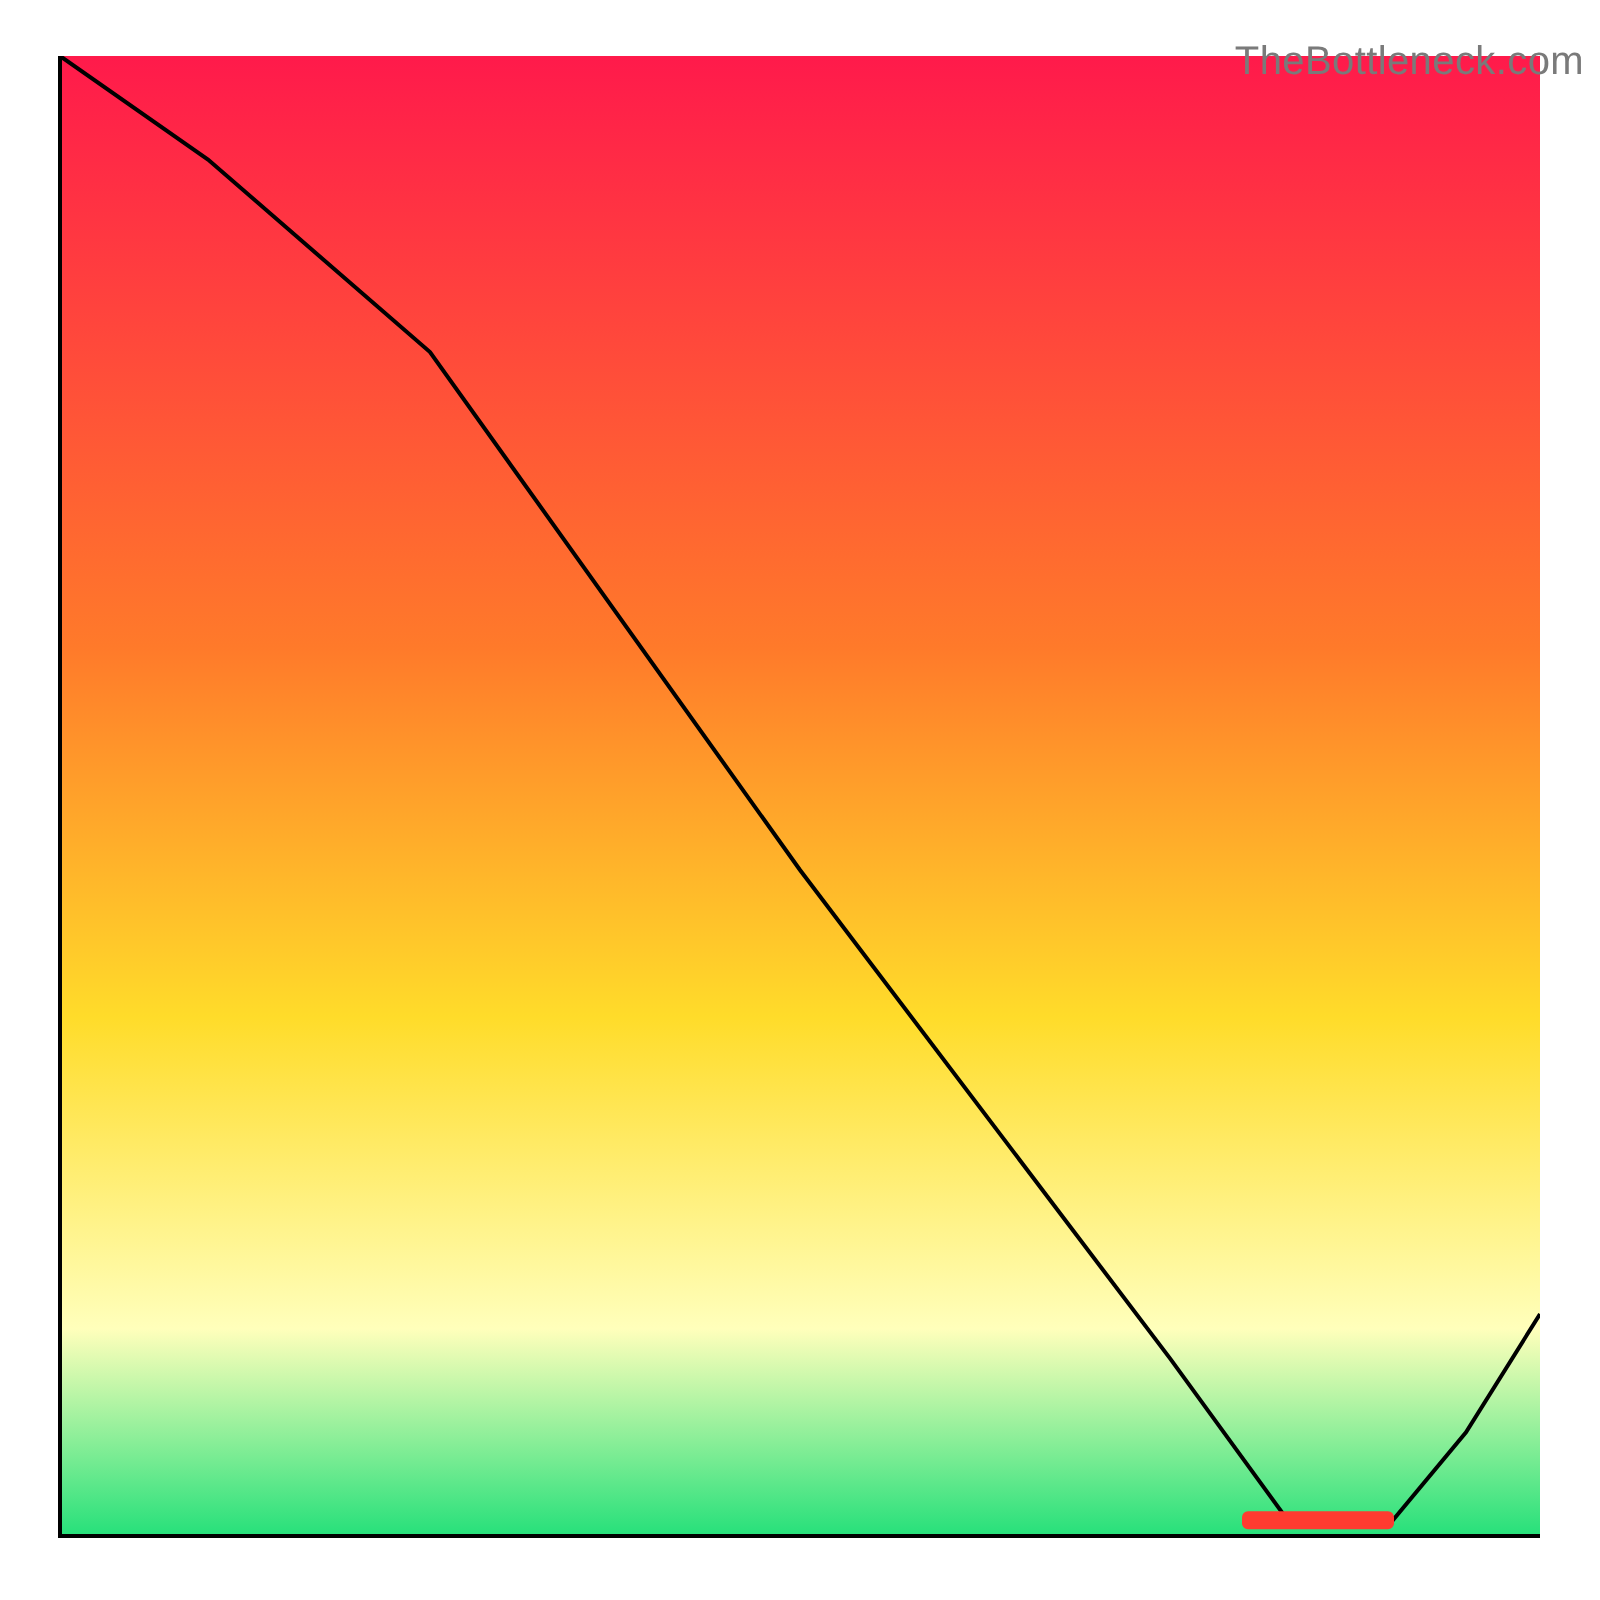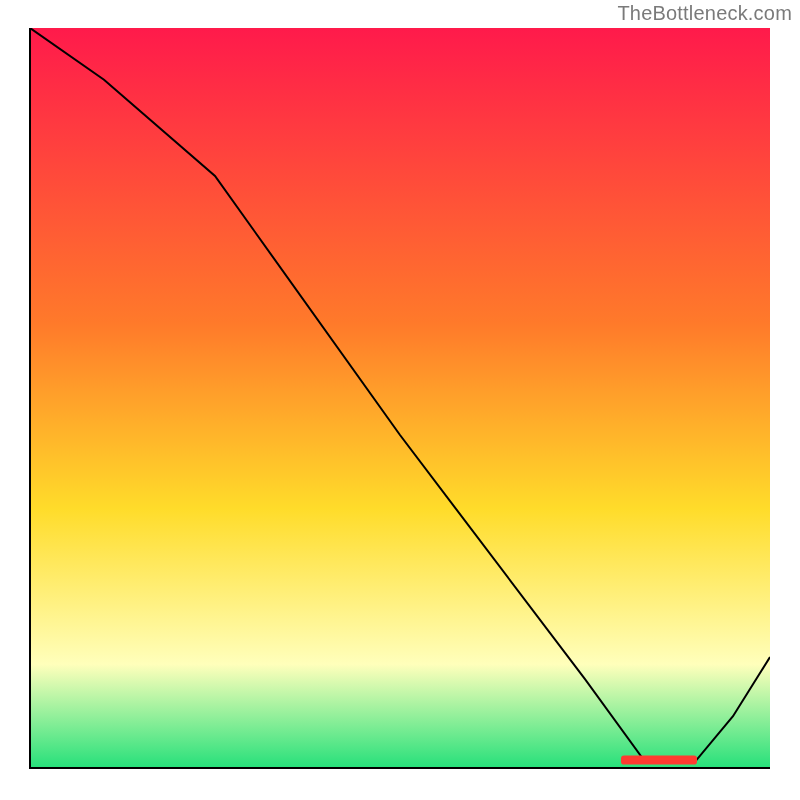--- a/index.html
+++ b/index.html
@@ -11,21 +11,21 @@
     font-family: Arial, Helvetica, sans-serif;
     overflow: hidden;
   }
   .container {
     position: relative;
     width: 800px;
     height: 800px;
   }
   .watermark {
     position: absolute;
-    top: 2px;
+    top: 20px;
     right: 8px;
     font-size: 20px;
     color: #7a7a7a;
     font-weight: 500;
     letter-spacing: 0.2px;
     user-select: none;
   }
   svg {
     display: block;
   }

